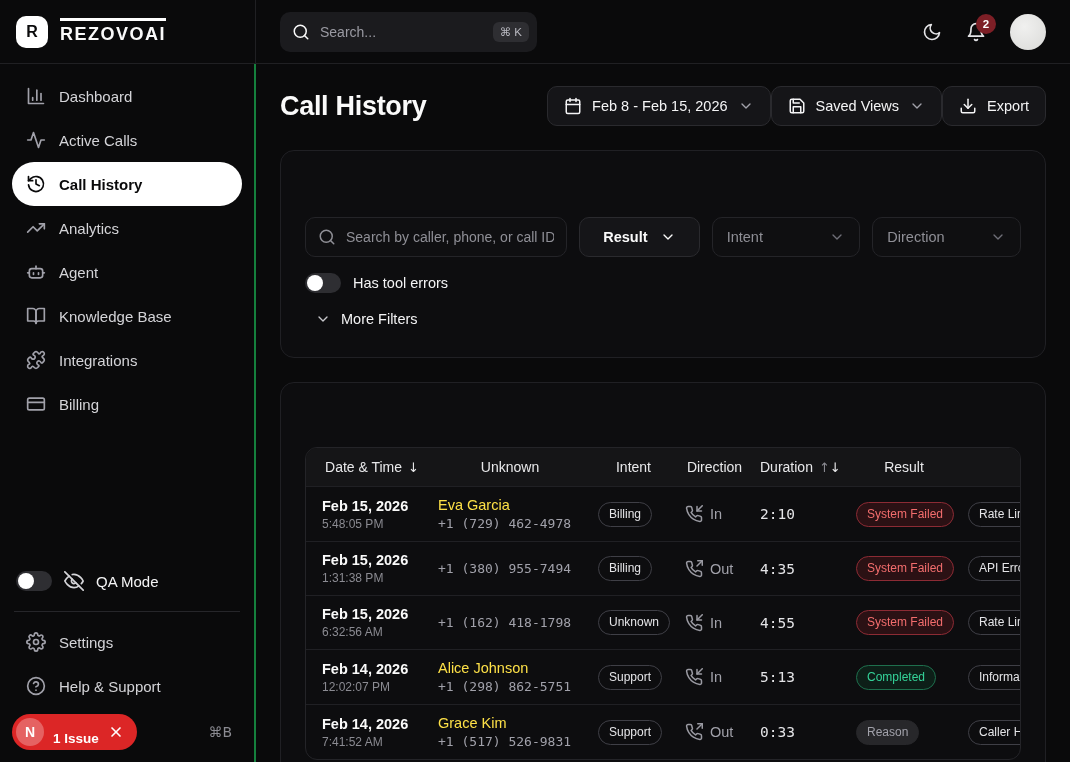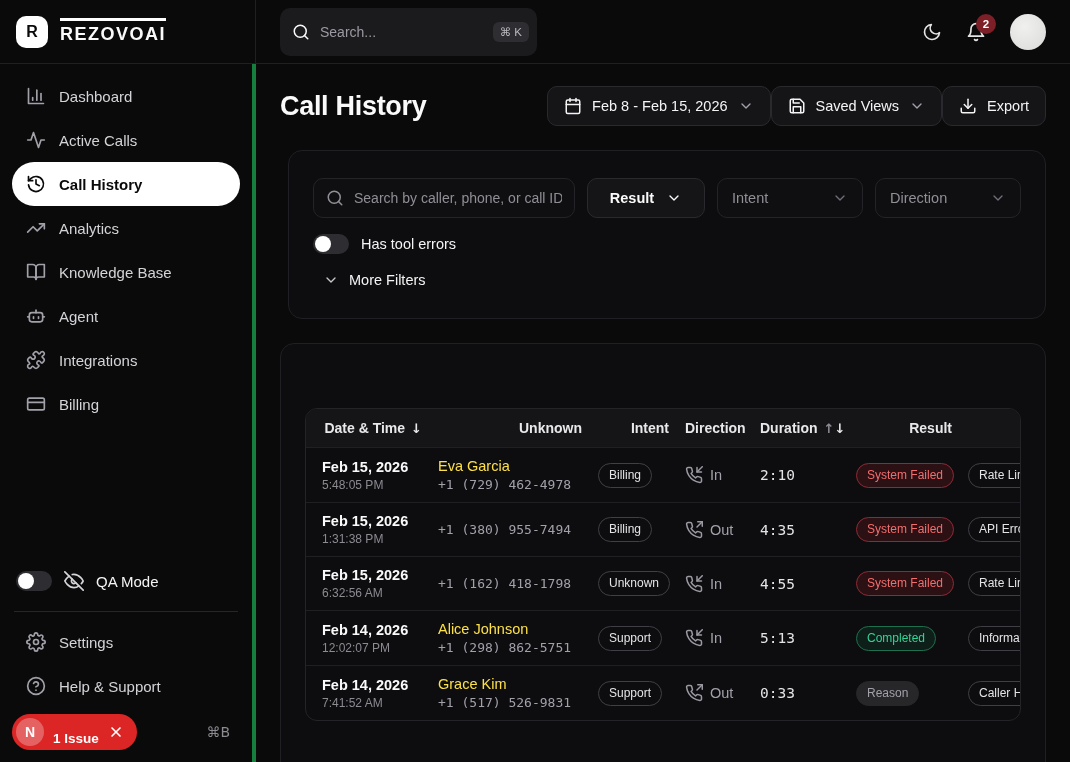--- a/index.html
+++ b/index.html
@@ -7,31 +7,31 @@
   body { font-family:"Liberation Sans","DejaVu Sans",sans-serif; color:#fafafa; }
   .mono { font-family:"DejaVu Sans Mono",monospace; }
 
   .app { width:1070px; height:762px; display:grid; grid-template-columns:256px 814px; grid-template-rows:64px 698px; }
 
   
   .topbar { grid-column:1/3; display:flex; align-items:center; border-bottom:1px solid #202023; background:#0a0a0b; }
   .topbar-left { width:256px; height:100%; flex:0 0 256px; display:flex; align-items:center; gap:12px; padding-left:16px; border-right:1px solid #202023; }
   .logo-box { width:32px; height:32px; border-radius:10px; background:#fff; color:#0a0a0b; display:flex; align-items:center; justify-content:center; font-weight:700; font-size:16px; }
   .brand-name { font-size:18px; font-weight:700; letter-spacing:1.5px; border-top:3px solid #fff; padding-top:3px; }
-  .top-search { margin-left:24px; width:257px; height:48px; background:#1b1b1e; border-radius:10px; display:flex; align-items:center; gap:10px; padding:0 8px 0 12px; }
+  .top-search { margin-left:24px; width:257px; height:40px; background:#1b1b1e; border-radius:10px; display:flex; align-items:center; gap:10px; padding:0 8px 0 12px; }
   .top-search input { flex:1; background:transparent; border:none; outline:none; color:#e4e4e7; font-size:14px; font-family:inherit; min-width:0; }
   .top-search input::placeholder { color:#9a9aa2; }
   .kbd { background:#2e2e32; color:#b9b9c0; font-size:11.5px; padding:3px 7px; border-radius:6px; white-space:nowrap; }
   .topbar-right { margin-left:auto; display:flex; align-items:center; gap:24px; padding-right:24px; }
   .icon-btn { background:none; border:none; color:#e4e4e7; cursor:pointer; display:flex; position:relative; }
   .badge { position:absolute; top:-8px; right:-10px; min-width:20px; height:20px; border-radius:999px; background:#7d1f26; color:#fff; font-size:11.5px; font-weight:700; display:flex; align-items:center; justify-content:center; padding:0 5px; }
   .avatar { width:36px; height:36px; border-radius:50%; background:radial-gradient(circle at 40% 35%, #f0f0ef, #dadad8); border:none; cursor:pointer; }
 
   
-  .sidebar { grid-row:2; grid-column:1; border-right:4px solid #15803d; display:flex; flex-direction:column; padding:10px 12px 12px; }
+  .sidebar { grid-row:2; grid-column:1; border-right:2px solid #15803d; display:flex; flex-direction:column; padding:10px 12px 12px; }
   .nav-item { display:flex; align-items:center; gap:13px; height:44px; padding:0 14px; border-radius:999px; color:#d4d4d8; font-size:15px; cursor:pointer; }
   .nav-item .ic { color:#a1a1aa; }
   .nav-item.active { background:#fff; color:#0a0a0b; font-weight:600; }
   .nav-item.active .ic { color:#0a0a0b; }
   .sidebar-spacer { flex:1; }
   .qa-row { display:flex; align-items:center; gap:12px; height:44px; padding:0 4px; font-size:15px; font-weight:500; color:#f4f4f5; }
   .qa-row .ic { color:#d4d4d8; }
   .toggle { width:36px; height:20px; border-radius:999px; background:#2e2e32; position:relative; border:none; cursor:pointer; flex:0 0 36px; }
   .toggle::after { content:""; position:absolute; left:2px; top:2px; width:16px; height:16px; border-radius:50%; background:#fff; }
   .divider { height:1px; background:#26262a; margin:8px 2px; }
@@ -43,40 +43,40 @@
 
   
   .main { grid-row:2; grid-column:2; overflow:hidden; padding:0 24px; }
   .page-header { display:flex; align-items:center; margin:22px 0 24px; }
   .page-title { font-size:27px; font-weight:700; letter-spacing:-0.3px; }
   .header-actions { margin-left:auto; display:flex; }
   .btn { display:flex; align-items:center; gap:10px; height:40px; padding:0 16px; background:#151518; border:1px solid #2a2a2e; border-radius:10px; color:#f4f4f5; font-size:14.5px; font-weight:500; font-family:inherit; cursor:pointer; white-space:nowrap; }
   .btn .chev { color:#a1a1aa; }
 
   .card { background:#0d0d0f; border:1px solid #202024; border-radius:14px; }
-  .filter-card { padding:27px 24px 30px;margin-left:8px; }
+  .filter-card { padding:66px 24px 30px; }
   .filter-row { display:flex; gap:12px; }
   .filter-search { flex:0 0 262px; height:40px; background:#0f0f11; border:1px solid #242428; border-radius:10px; display:flex; align-items:center; gap:10px; padding:0 12px; }
   .filter-search input { flex:1; min-width:0; background:transparent; border:none; outline:none; color:#e4e4e7; font-size:14px; font-family:inherit; }
   .filter-search input::placeholder { color:#8f8f96; }
   .dd-btn { flex:1; height:40px; background:#151518; border:1px solid #2a2a2e; border-radius:10px; color:#fafafa; font-size:14.5px; font-weight:600; font-family:inherit; display:flex; align-items:center; justify-content:center; gap:12px; cursor:pointer; }
   .dd-select { flex:1; height:40px; background:#0f0f11; border:1px solid #242428; border-radius:10px; color:#8f8f96; font-size:14.5px; display:flex; align-items:center; padding:0 14px; cursor:pointer; }
   .dd-select .chev { margin-left:auto; color:#6f6f77; }
   .toggle-row { display:flex; align-items:center; gap:12px; margin-top:16px; font-size:14.5px; font-weight:500; color:#f4f4f5; }
   .more-filters { display:flex; align-items:center; gap:10px; margin-top:18px; padding-left:10px; font-size:14.5px; font-weight:500; color:#f4f4f5; background:none; border:none; font-family:inherit; cursor:pointer; }
   .more-filters .ic { color:#c7c7cc; }
 
   .table-card { margin-top:24px; padding:48px 24px 24px; height:560px; }
   .table-toolbar { display:flex; align-items:center; }
   .count-text { color:#9a9aa2; font-size:14.5px; }
   .columns-btn { margin-left:auto; display:flex; align-items:center; gap:10px; height:36px; padding:0 14px; background:#19191c; border:1px solid #2a2a2e; border-radius:10px; color:#f4f4f5; font-size:14px; font-weight:500; font-family:inherit; cursor:pointer; }
   .table-wrap { margin-top:16px; border:1px solid #242428; border-radius:12px; overflow:hidden; }
   table { border-collapse:collapse; table-layout:fixed; width:854px; }
   thead tr { background:#151517; }
-  th { text-align:right; padding:11px 8px; font-size:14px; font-weight:700; color:#e8e8ea; white-space:nowrap; overflow:hidden; }
+  th { text-align:center; padding:11px 8px; font-size:14px; font-weight:400; color:#e8e8ea; white-space:nowrap; overflow:hidden; }
   th:first-child, td:first-child { padding-left:16px; }
   .sort { margin-left:6px; font-family:"DejaVu Sans",sans-serif; font-size:13px; }
   .sort .dim { color:#8b8b92; }
   tbody tr { border-top:1px solid #202024; cursor:pointer; }
   td { padding:10px 8px; vertical-align:middle; white-space:nowrap; overflow:hidden; }
   .d1 { font-size:14.5px; font-weight:600; color:#fafafa; }
   .d2 { font-size:12px; color:#8b8b92; margin-top:3px; }
   .n1 { font-size:14.5px; font-weight:500; color:#fde047; margin-bottom:3px; }
   .n2 { font-size:13px; color:#a1a1aa; }
   .pill { display:inline-block; padding:3px 10px; border-radius:999px; font-size:12px; line-height:17px; }
@@ -155,35 +155,35 @@
     </div>
     <div class="nav-item">
       <svg class="ic" viewBox="0 0 24 24">
           <polyline points="22 7 13.5 15.5 8.5 10.5 2 17"></polyline>
           <polyline points="16 7 22 7 22 13"></polyline>
         </svg>
       <span>Analytics</span>
     </div>
     <div class="nav-item">
       <svg class="ic" viewBox="0 0 24 24">
-          <path d="M2 3h6a4 4 0 0 1 4 4v14a3 3 0 0 0-3-3H2z"></path>
-          <path d="M22 3h-6a4 4 0 0 0-4 4v14a3 3 0 0 1 3-3h7z"></path>
-        </svg>
-      <span>Knowledge Base</span>
-    </div>
-    <div class="nav-item">
-      <svg class="ic" viewBox="0 0 24 24">
           <path d="M12 8V5"></path>
           <rect x="4" y="8" width="16" height="11" rx="3"></rect>
           <path d="M2 13h2"></path>
           <path d="M20 13h2"></path>
           <path d="M9 13v2"></path>
           <path d="M15 13v2"></path>
         </svg>
       <span>Agent</span>
+    </div>
+    <div class="nav-item">
+      <svg class="ic" viewBox="0 0 24 24">
+          <path d="M2 3h6a4 4 0 0 1 4 4v14a3 3 0 0 0-3-3H2z"></path>
+          <path d="M22 3h-6a4 4 0 0 0-4 4v14a3 3 0 0 1 3-3h7z"></path>
+        </svg>
+      <span>Knowledge Base</span>
     </div>
     <div class="nav-item">
       <svg class="ic" viewBox="0 0 24 24">
           <path d="M19.4 7.9c-.05.32.06.65.29.88l1.57 1.57c.94.94.94 2.47 0 3.4l-1.61 1.61c-.22.22-.53.32-.84.28-.47-.07-.8-.48-.97-.93a2.5 2.5 0 1 0-3.21 3.21c.45.17.86.5.93.97.04.31-.06.62-.28.84l-1.61 1.61a2.4 2.4 0 0 1-3.4 0l-1.57-1.57a1.03 1.03 0 0 0-.88-.29c-.49.07-.84.5-1.02.97a2.5 2.5 0 1 1-3.24-3.24c.46-.18.9-.53.97-1.02.05-.34-.06-.68-.29-.88L2.7 13.7a2.4 2.4 0 0 1 0-3.4l1.53-1.53c.24-.24.58-.35.92-.3.51.08.88.53 1.07 1.01a2.5 2.5 0 1 0 3.26-3.26c-.48-.2-.93-.56-1.01-1.07a1.03 1.03 0 0 1 .3-.92l1.53-1.53a2.4 2.4 0 0 1 3.4 0l1.57 1.57c.23.23.56.34.88.29.49-.07.84-.5 1.02-.97a2.5 2.5 0 1 1 3.24 3.24c-.46.18-.9.53-.97 1.02z"></path>
         </svg>
       <span>Integrations</span>
     </div>
     <div class="nav-item">
       <svg class="ic" viewBox="0 0 24 24">
           <rect x="2" y="5" width="20" height="14" rx="2"></rect>

